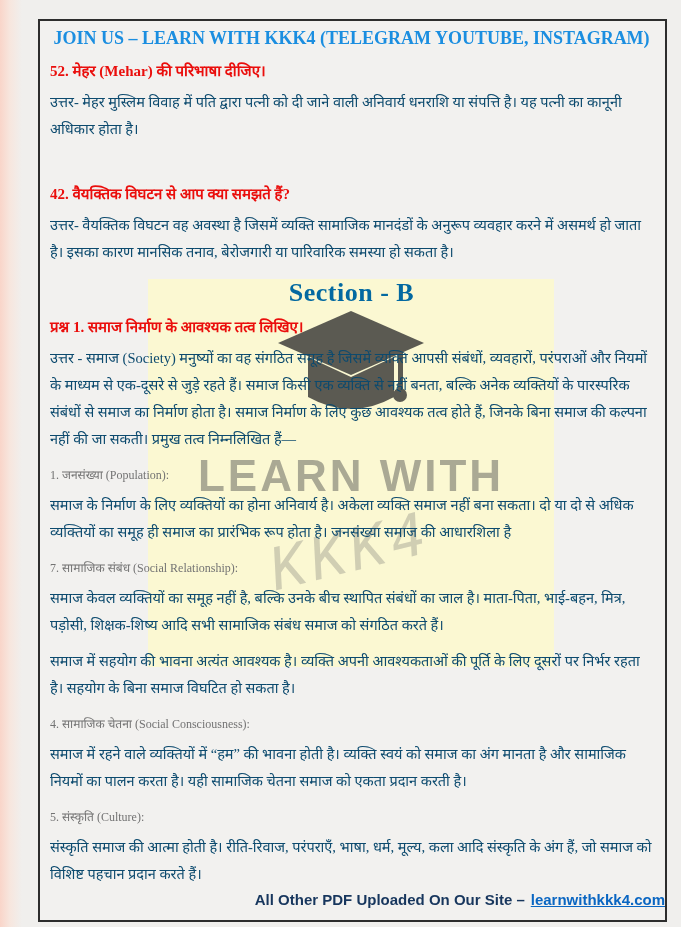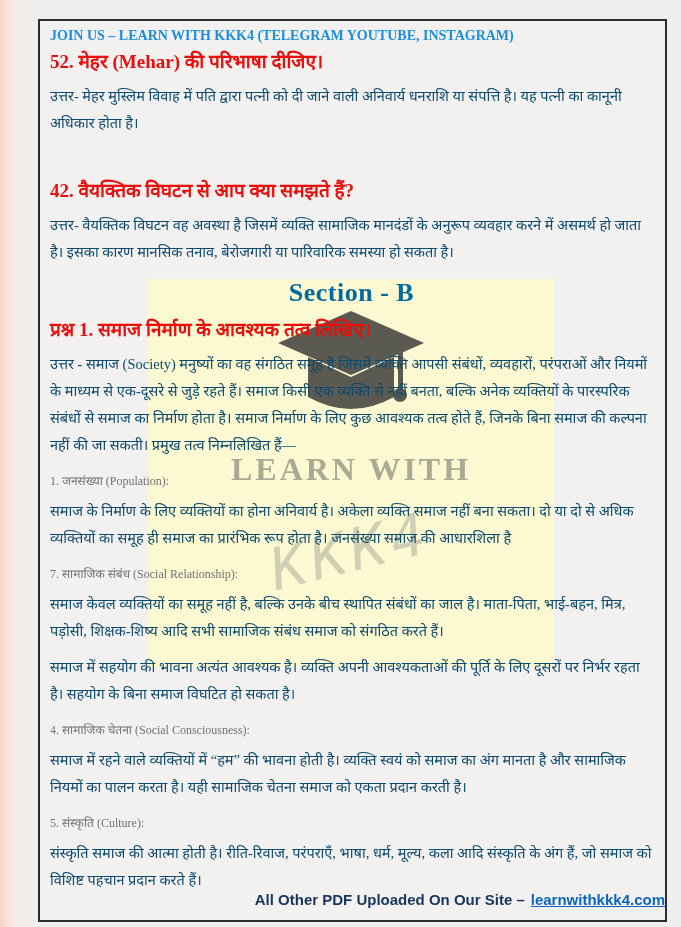--- a/index.html
+++ b/index.html
@@ -25,37 +25,37 @@
   .highlight {
     position:absolute; left:108px; top:258px;
     width:406px; height:388px;
     background:#fbf8d2;
     z-index:0; overflow:hidden;
   }
   .wm-cap { position:absolute; left:50%; top:26px; transform:translateX(-50%); opacity:.78; }
   .wm-text {
     position:absolute; left:0; right:0; top:172px;
     text-align:center;
-    font-family:Liberation Serif, serif;
-    font-size:32px; font-weight:bold; letter-spacing:3px;
+    font-family:Liberation Sans, sans-serif;
+    font-size:44px; font-weight:bold; letter-spacing:3px;
     color:#4a4a4a; opacity:.45; white-space:nowrap;
   }
   .wm-scribble {
     position:absolute; left:50%; top:238px;
     transform:translateX(-50%) rotate(-14deg);
     font-family:"DejaVu Sans Mono", monospace;
     font-size:58px; font-style:italic;
     color:rgba(110,110,110,.30); letter-spacing:6px;
   }
   .content { position:relative; z-index:1; }
   .banner {
-    color:#1b8ee0; font-weight:bold;
-    font-size:14px; margin:3px 0 4px;
+    text-align:center; color:#1b8ee0; font-weight:bold;
+    font-size:18px; margin:3px 0 11px;
   }
-  .q-red { color:#ea0e0c; font-weight:bold; font-size:19px; margin:4px 0 2px; }
+  .q-red { color:#ea0e0c; font-weight:bold; font-size:15px; margin:4px 0 2px; }
   .gap-top { margin-top:40px; }
   p.body {
     font-size:14.5px; line-height:27px; color:#0c4a6e;
     margin:9px 0 9px; text-align:left;
   }
   .point-head { font-size:12px; color:#737373; margin:13px 0 2px;font-family:Liberation Serif, serif; }
   .section-title {
     text-align:center; color:#0369a1; font-weight:bold;
     font-size:26px; margin:12px 0 8px; letter-spacing:.5px;
   }

